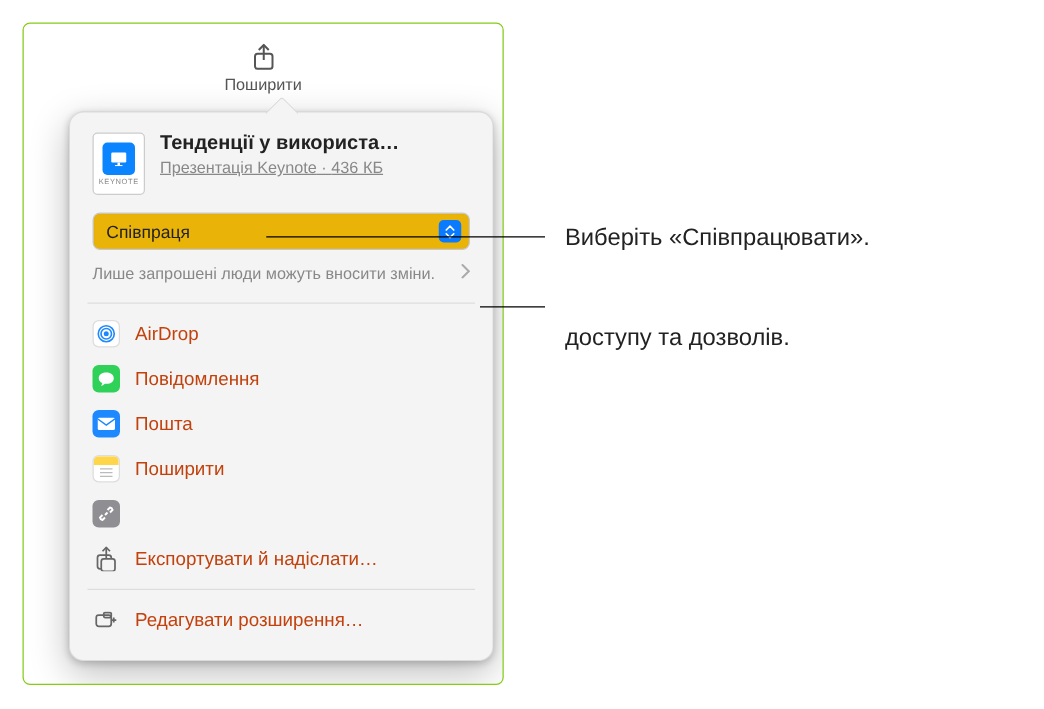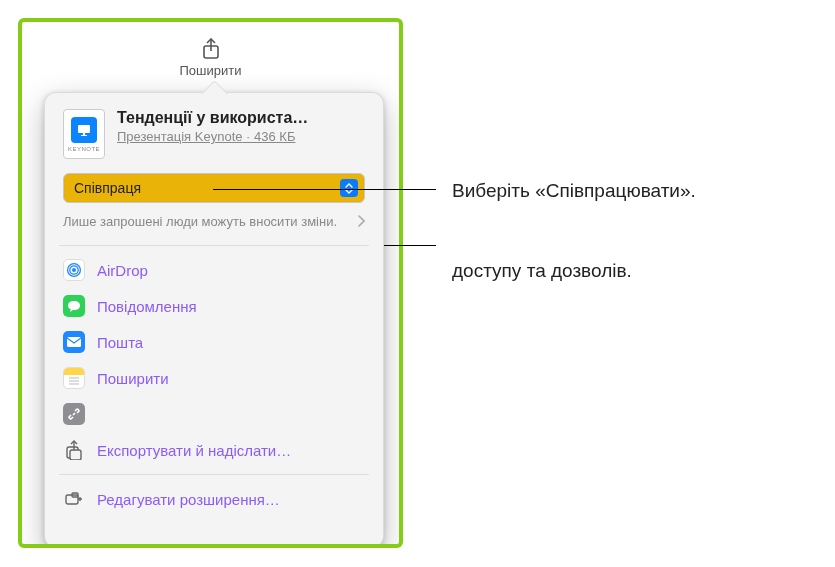--- a/index.html
+++ b/index.html
@@ -10,21 +10,21 @@
     position: relative;
     font-family: -apple-system, "Helvetica Neue", Arial, sans-serif;
     overflow: hidden;
   }
   .stage {
     position: absolute;
     left: 18px;
     top: 18px;
     width: 385px;
     height: 530px;
-    border: 4px solid #84cc16;
+    border: 1px solid #84cc16;
     border-radius: 6px;
     background: #fff;
     overflow: hidden;
   }
   .toolbar {
     height: 58px;
     display: flex;
     flex-direction: column;
     align-items: center;
     justify-content: flex-end;
@@ -35,27 +35,27 @@
     display:flex; align-items:center; justify-content:center;
     color:#555;
   }
   .toolbar-label {
     font-size: 13px;
     color: #555;
     margin-top: 2px;
   }
   .popover {
     position: absolute;
-    left: 22px;
+    left: 36px;
     top: 70px;
     width: 340px;
     background: #f4f4f4;
     border-radius: 12px;
     box-shadow: 0 10px 30px rgba(0,0,0,0.25), 0 2px 6px rgba(0,0,0,0.18);
-    padding: 16px 0 24px 0;
+    padding: 16px 0 8px 0;
     border: 0.5px solid rgba(0,0,0,0.1);
   }
   .popover::before {
     content:"";
     position:absolute;
     top:-9px;
     left: 160px;
     width:18px; height:18px;
     background:#f4f4f4;
     transform: rotate(45deg);
@@ -150,21 +150,21 @@
     background:#ddd;
     margin: 0 14px;
   }
   .share-list { padding: 6px 0; }
   .share-item {
     display:flex;
     align-items:center;
     gap:12px;
     padding: 7px 18px;
     font-size:15px;
-    color:#8b5cf6;
+    color:#c2410c;
   }
   .i {
     width:22px; height:22px;
     border-radius:5px;
     display:flex;
     align-items:center;
     justify-content:center;
     flex-shrink:0;
   }
   .i svg { display:block; }

